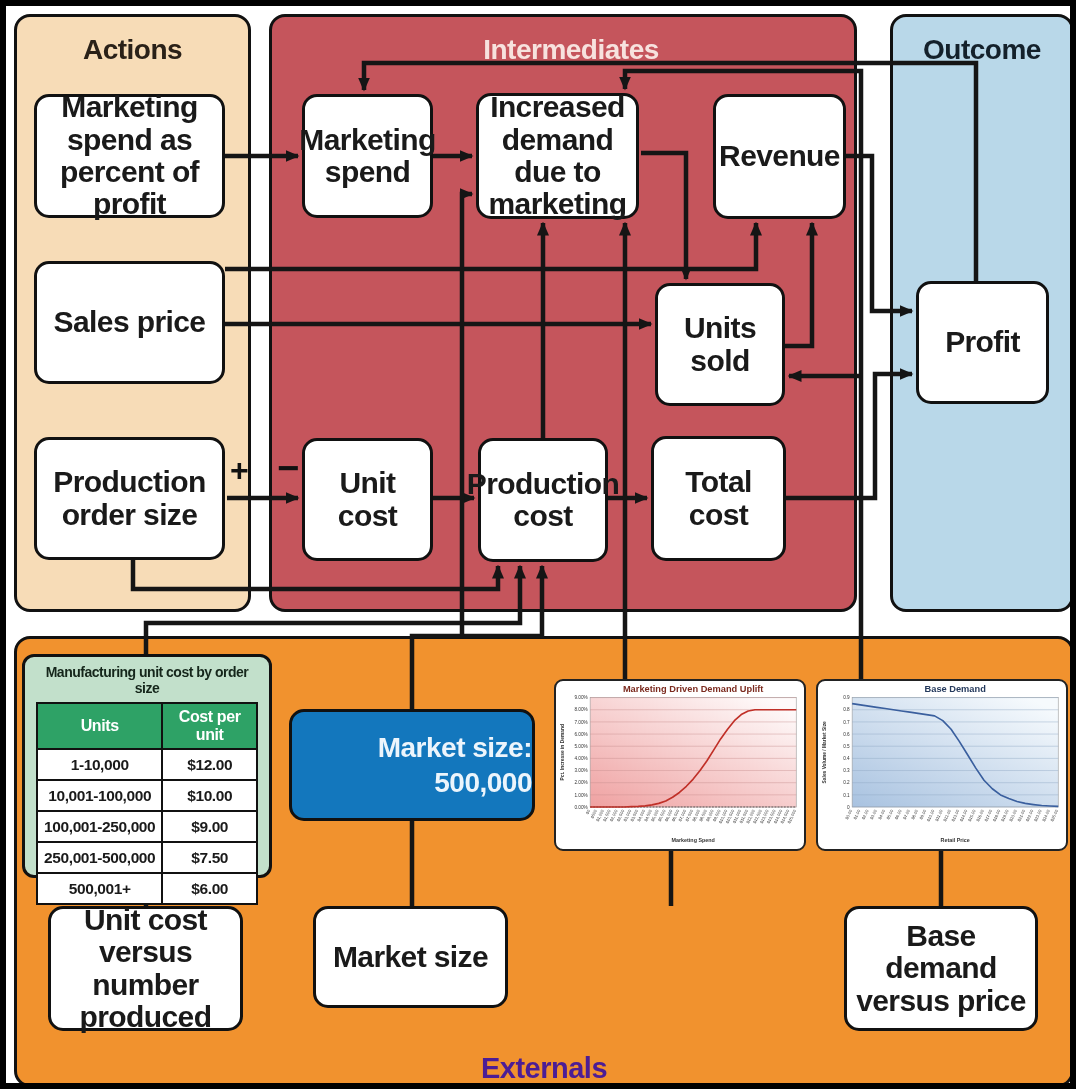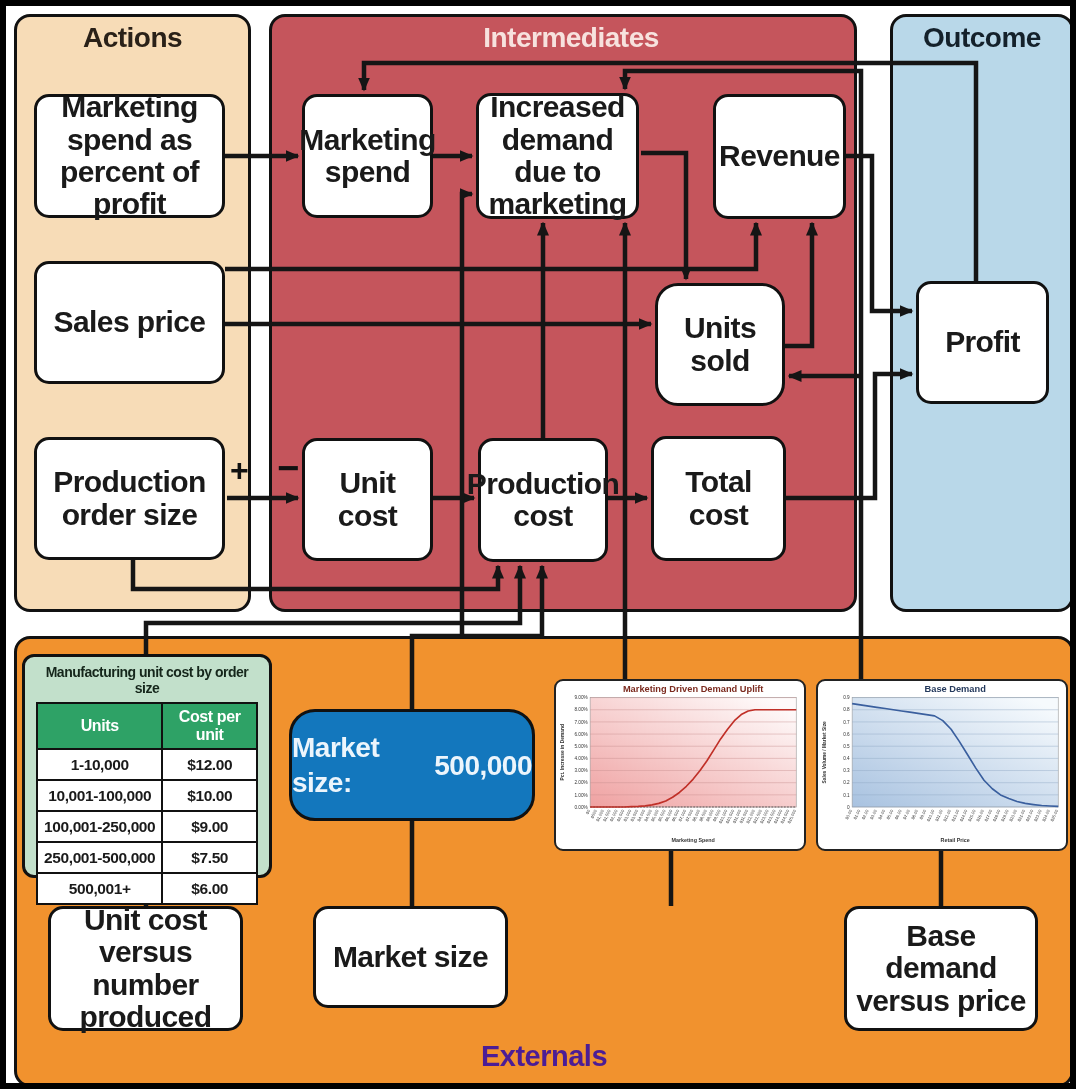--- a/index.html
+++ b/index.html
@@ -6,31 +6,31 @@
   .frame{
     position:relative; width:1076px; height:1089px; background:#fff;
     border:6px solid #000; box-sizing:border-box; overflow:hidden;
     font-family:"Liberation Sans", sans-serif;
   }
   .panel{position:absolute; border:3.5px solid #111; border-radius:16px; box-sizing:border-box; z-index:1;}
   .panel-actions{left:8px; top:8px; width:237px; height:598px; background:#F7DCB7;}
   .panel-intermediates{left:263px; top:8px; width:588px; height:598px; background:#C5555C;}
   .panel-outcome{left:884px; top:8px; width:184px; height:598px; background:#B9D8E9;}
   .panel-externals{left:8px; top:630px; width:1060px; height:451px; background:#F1922E;}
-  .section-title{position:absolute; z-index:2; font-weight:bold; font-size:28px; letter-spacing:-0.5px; text-align:center;}
+  .section-title{position:absolute; z-index:2; font-weight:bold; font-size:28px; letter-spacing:-0.5px; text-align:center;margin-top:12px;}
   .arrows{position:absolute; left:0; top:0; z-index:2;}
   .node{
     position:absolute; z-index:3; background:#fff; border:3.5px solid #111; border-radius:15px;
     box-sizing:border-box; display:flex; align-items:center; justify-content:center; text-align:center;
     font-size:30px; font-weight:600; color:#1a1a1a; line-height:1.08; letter-spacing:-0.6px; padding:4px 7px;
   }
   .sign{position:absolute; z-index:4; font-weight:bold; color:#111; line-height:1;}
   .callout{
-    position:absolute; z-index:3; background:#1377BD; border:3.5px solid #111; border-radius:26px;
-    box-sizing:border-box; display:flex; align-items:center; justify-content:center;
+    position:absolute; z-index:3; background:#1377BD; border:3.5px solid #111; border-radius:15px;
+    box-sizing:border-box; display:flex; flex-direction:column; align-items:flex-end; justify-content:center;
     color:#ECF5FC; font-weight:bold; font-size:28px; letter-spacing:-0.5px; line-height:1.25;
   }
   .table-panel{
     position:absolute; z-index:3; background:#C2E0CB; border:3px solid #111; border-radius:12px;
     box-sizing:border-box; padding:7px 11px 10px 11px;
   }
   .table-title{font-size:14px; font-weight:bold; color:#15261B; text-align:center; letter-spacing:-0.5px; margin-bottom:6px;}
   table.cost{border-collapse:collapse; width:100%; background:#fff;}
   table.cost th, table.cost td{
     border:2.2px solid #111; text-align:center; font-weight:bold; letter-spacing:-0.4px;
@@ -88,21 +88,21 @@
     </g>
   </svg>
 
   <div class="node" style="left:28px;top:88px;width:191px;height:124px;">Marketing spend as percent of profit</div>
   <div class="node" style="left:28px;top:255px;width:191px;height:123px;">Sales price</div>
   <div class="node" style="left:28px;top:431px;width:191px;height:123px;">Production order size</div>
 
   <div class="node" style="left:296px;top:88px;width:131px;height:124px;">Marketing spend</div>
   <div class="node" style="left:470px;top:87px;width:163px;height:126px;">Increased demand due to marketing</div>
   <div class="node" style="left:707px;top:88px;width:133px;height:125px;">Revenue</div>
-  <div class="node" style="left:649px;top:277px;width:130px;height:123px;border-radius:23px;">Units sold</div>
+  <div class="node" style="left:649px;top:277px;width:130px;height:123px;">Units sold</div>
   <div class="node" style="left:296px;top:432px;width:131px;height:123px;">Unit cost</div>
   <div class="node" style="left:472px;top:432px;width:130px;height:124px;">Production cost</div>
   <div class="node" style="left:645px;top:430px;width:135px;height:125px;">Total cost</div>
 
   <div class="node" style="left:910px;top:275px;width:133px;height:123px;">Profit</div>
 
   <div class="sign" style="left:224px;top:448px;font-size:32px;">+</div>
   <div class="sign" style="left:271px;top:443px;font-size:38px;">−</div>
 
   <div class="table-panel" style="left:16px;top:648px;width:250px;height:224px;">

